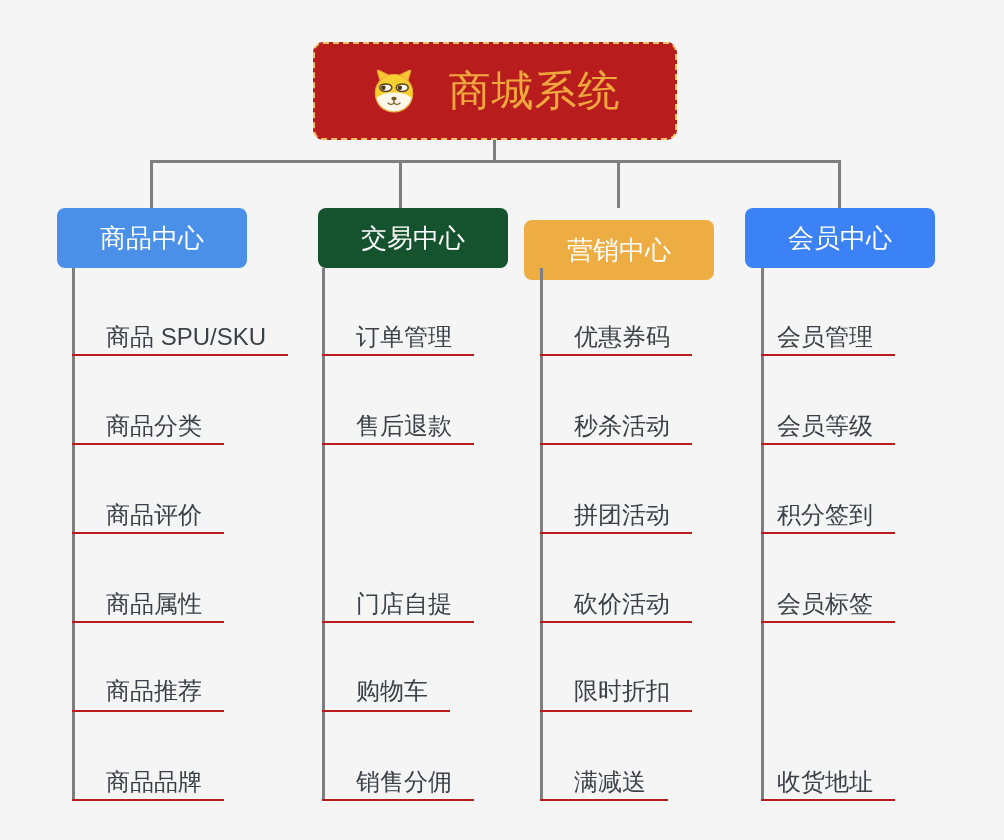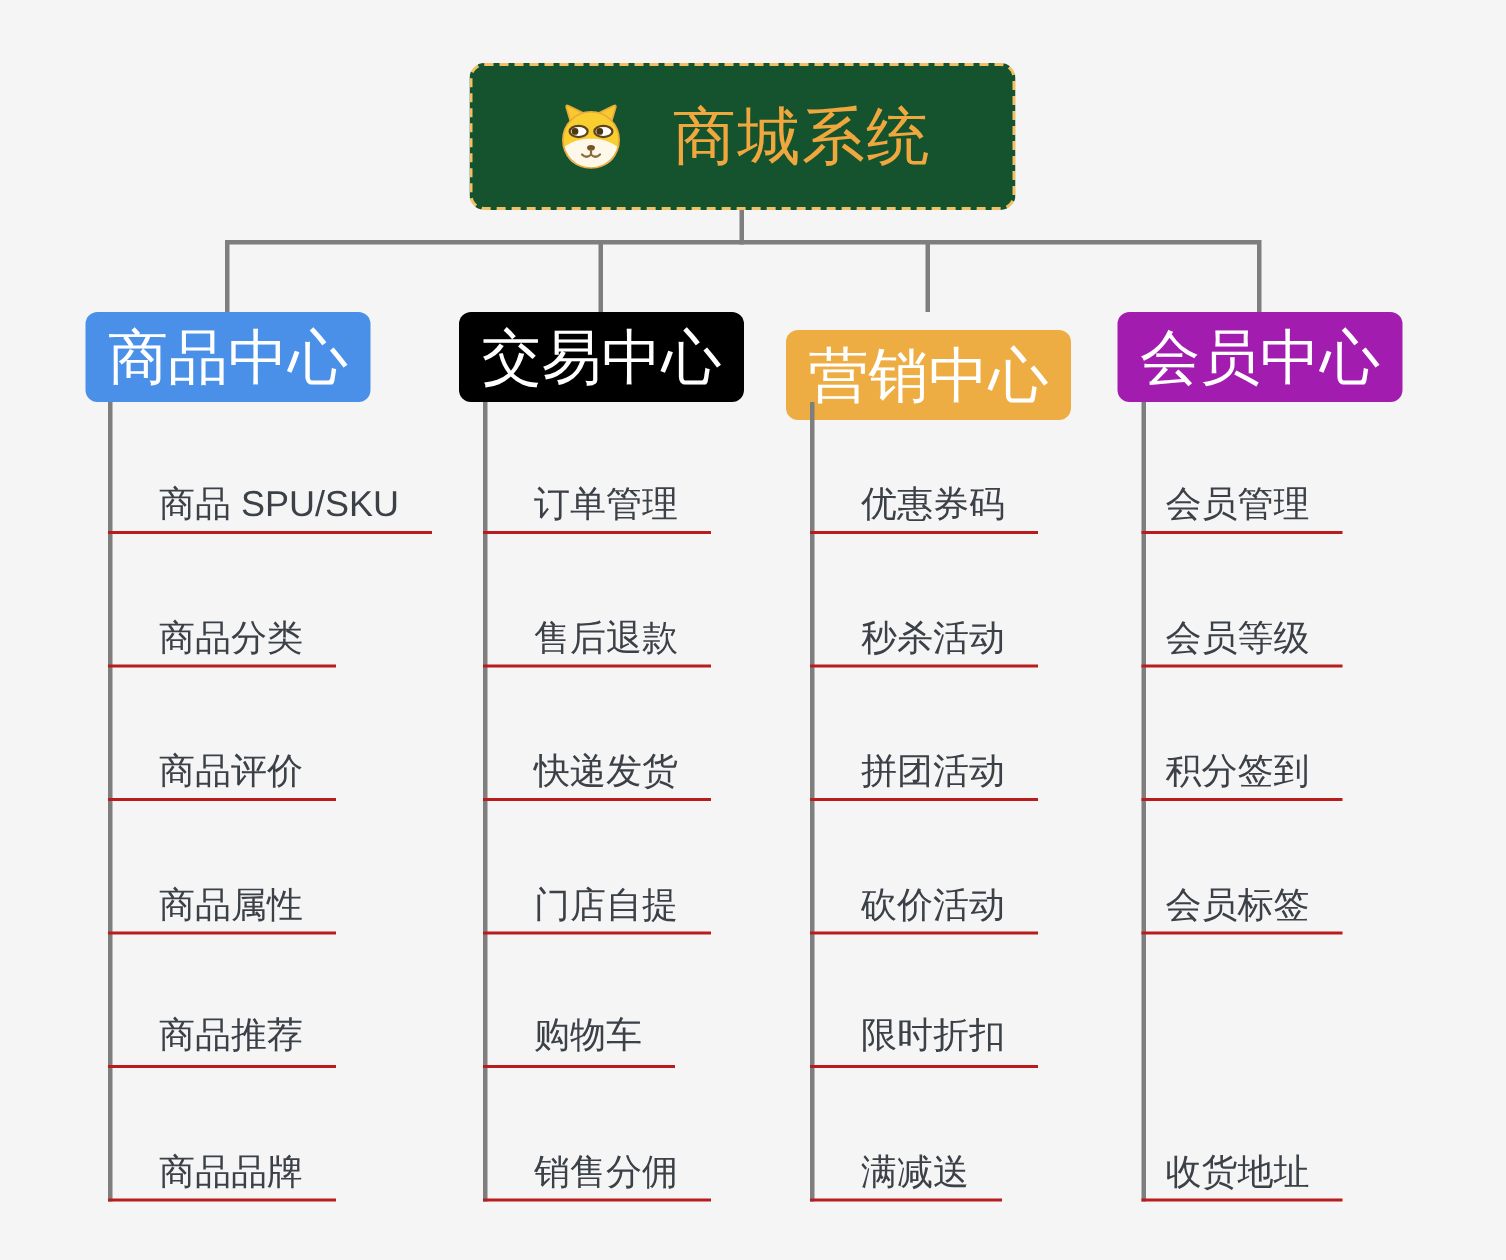--- a/index.html
+++ b/index.html
@@ -12,21 +12,21 @@
     width:1004px;
     height:840px;
     background:#f5f5f6;
     overflow:hidden;
   }
   
   .root-node{
     position:absolute;
     left:313px; top:42px;
     width:364px; height:98px;
-    background:#14532d;
+    background:#b91c1c;
     border:2px dashed #f2c063;
     border-radius:10px;
     box-sizing:border-box;
     display:flex;
     align-items:center;
     justify-content:center;
     gap:31px;
   }
   .root-title{
     font-size:42px;
@@ -52,21 +52,21 @@
   
   .branch-box{
     position:absolute;
     top:208px;
     width:190px; height:60px;
     border-radius:8px;
     display:flex;
     align-items:center;
     justify-content:center;
     color:#ffffff;
-    font-size:40px;
+    font-size:26px;
     white-space:nowrap;
   }
   .branch-box.b1{left:57px;}
   .branch-box.b2{left:306px;}
   .branch-box.b3{left:524px;}
   .branch-box.b4{left:745px;}
   
   .leaf{
     position:absolute;
     box-sizing:border-box;
@@ -118,45 +118,44 @@
   <div class="conn root-stem"></div>
   <div class="conn h-bar"></div>
   <div class="conn drop d1"></div>
   <div class="conn drop d2"></div>
   <div class="conn drop d3"></div>
   <div class="conn drop d4"></div>
 
   <div class="branch-box b1" style="background-color: rgb(74, 144, 232);">
     <span>商品中心</span>
   </div>
-  <div class="branch-box b2" style="background-color: #000000;">
+  <div class="branch-box b2" style="background-color: #14532d; margin-left: 12px;">
     <span>交易中心</span>
   </div>
   <div class="branch-box b3" style="background-color: rgb(237, 173, 66); margin-top: 12px;">
     <span>营销中心</span>
   </div>
-  <div class="branch-box b4" style="background-color: #a21caf;">
+  <div class="branch-box b4" style="background-color: #3b82f6;">
     <span>会员中心</span>
   </div>
 
   <div class="trunk t1"></div>
   <div class="trunk t2"></div>
   <div class="trunk t3"></div>
   <div class="trunk t4"></div>
 
   <div class="leaf c1 r1">商品 SPU/SKU</div>
   <div class="leaf c1 r2">商品分类</div>
   <div class="leaf c1 r3">商品评价</div>
   <div class="leaf c1 r4">商品属性</div>
   <div class="leaf c1 r5">商品推荐</div>
   <div class="leaf c1 r6">商品品牌</div>
 
   <div class="leaf c2 r1">订单管理</div>
   <div class="leaf c2 r2">售后退款</div>
-  <div class="leaf c2 r3">快递发货</div>
   <div class="leaf c2 r4">门店自提</div>
   <div class="leaf c2 r5">购物车</div>
   <div class="leaf c2 r6">销售分佣</div>
 
   <div class="leaf c3 r1">优惠券码</div>
   <div class="leaf c3 r2">秒杀活动</div>
   <div class="leaf c3 r3">拼团活动</div>
   <div class="leaf c3 r4">砍价活动</div>
   <div class="leaf c3 r6">满减送</div>
   <div class="leaf c3 r5">限时折扣</div>

